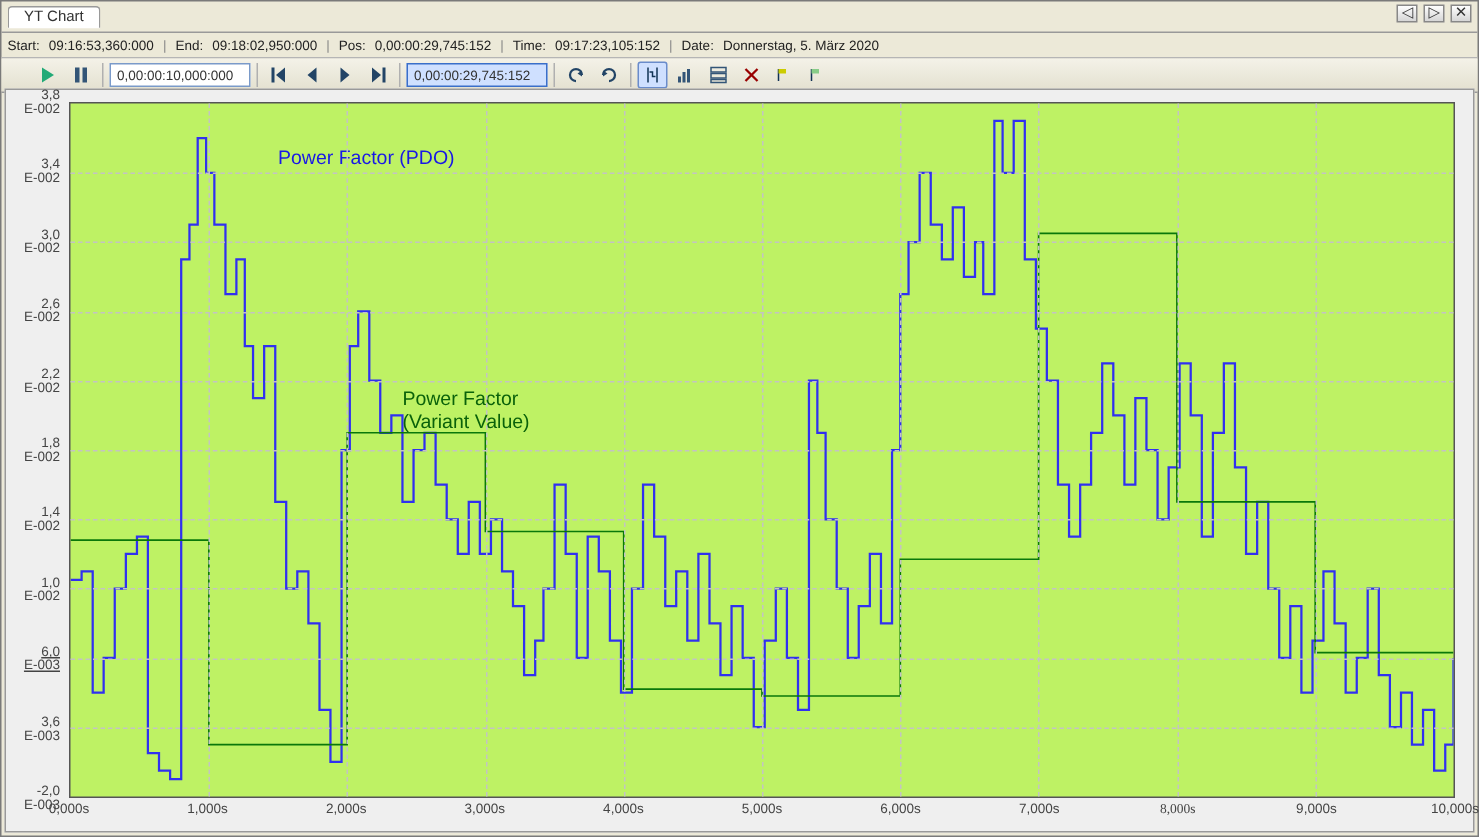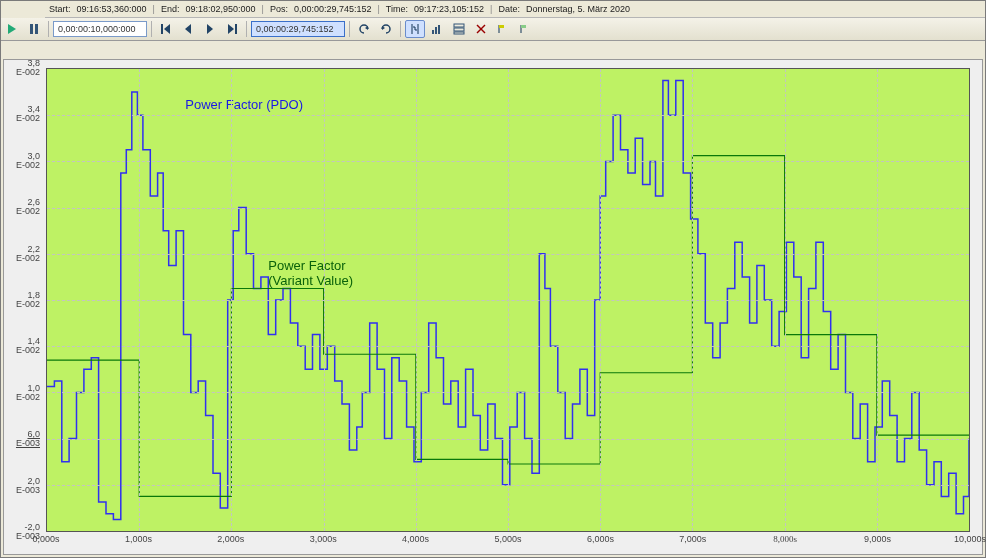--- a/index.html
+++ b/index.html
@@ -49,26 +49,25 @@
   }
   .infobar {
     height: 14px;
     padding: 1px 4px;
     font-size: 9px;
     color: #222;
     border-bottom: 1px solid #b5b5b5;
     display: flex;
     gap: 6px;
     align-items: center;
-    margin-left: 44px;
   }
   .infobar .sep { color:#888; }
   .toolbar {
     height: 20px;
-    padding: 1px 1px;
+    padding: 1px 21px;
     border-bottom: 1px solid #999;
     display: flex;
     align-items: center;
     gap: 2px;
     background: linear-gradient(#f4f2e8,#e3e0cf);
   }
   .tbtn {
     width: 18px; height: 16px;
     border: 1px solid transparent;
     display: inline-flex;
@@ -144,20 +143,30 @@
     white-space: pre;
   }
   .annot.blue { color: #1818e6; }
   .annot.green { color: #0a620a; }
   svg.icon { width: 12px; height: 12px; display: block; }
 </style>
 </head>
 <body>
 <div class="window">
 
+  <div class="tabbar">
+    <div class="tab">
+      <span>YT Chart</span>
+    </div>
+    <div class="wincontrols">
+      <span>◁</span>
+      <span>▷</span>
+      <span>✕</span>
+    </div>
+  </div>
 
   <div class="infobar">
     <span>Start:</span>
     <span>09:16:53,360:000</span>
     <span class="sep">|</span>
     <span>End:</span>
     <span>09:18:02,950:000</span>
     <span class="sep">|</span>
     <span>Pos:</span>
     <span>0,00:00:29,745:152</span>
@@ -260,21 +269,21 @@
           <line x1="2" y1="10" x2="2" y2="2" stroke="#135"></line>
           <rect x="2" y="2" width="5" height="3" fill="#8c8"></rect>
         </svg>
       </div>
   </div>
 
   <div class="chartarea">
     <div class="ylabels" id="ylabels">
         <div style="top: 100%; white-space: pre; margin-left: 20px;">-2,0
 E-003</div>
-        <div style="top: 90%; white-space: pre;">2,0
+        <div style="top: 90%; white-space: pre;">3,6
 E-003</div>
         <div style="top: 80%; white-space: pre; text-decoration: underline;">6,0
 E-003</div>
         <div style="top: 70%; white-space: pre;">1,0
 E-002</div>
         <div style="top: 60%; white-space: pre;">1,4
 E-002</div>
         <div style="top: 50%; white-space: pre;">1,8
 E-002</div>
         <div style="top: 40%; white-space: pre;">2,2

